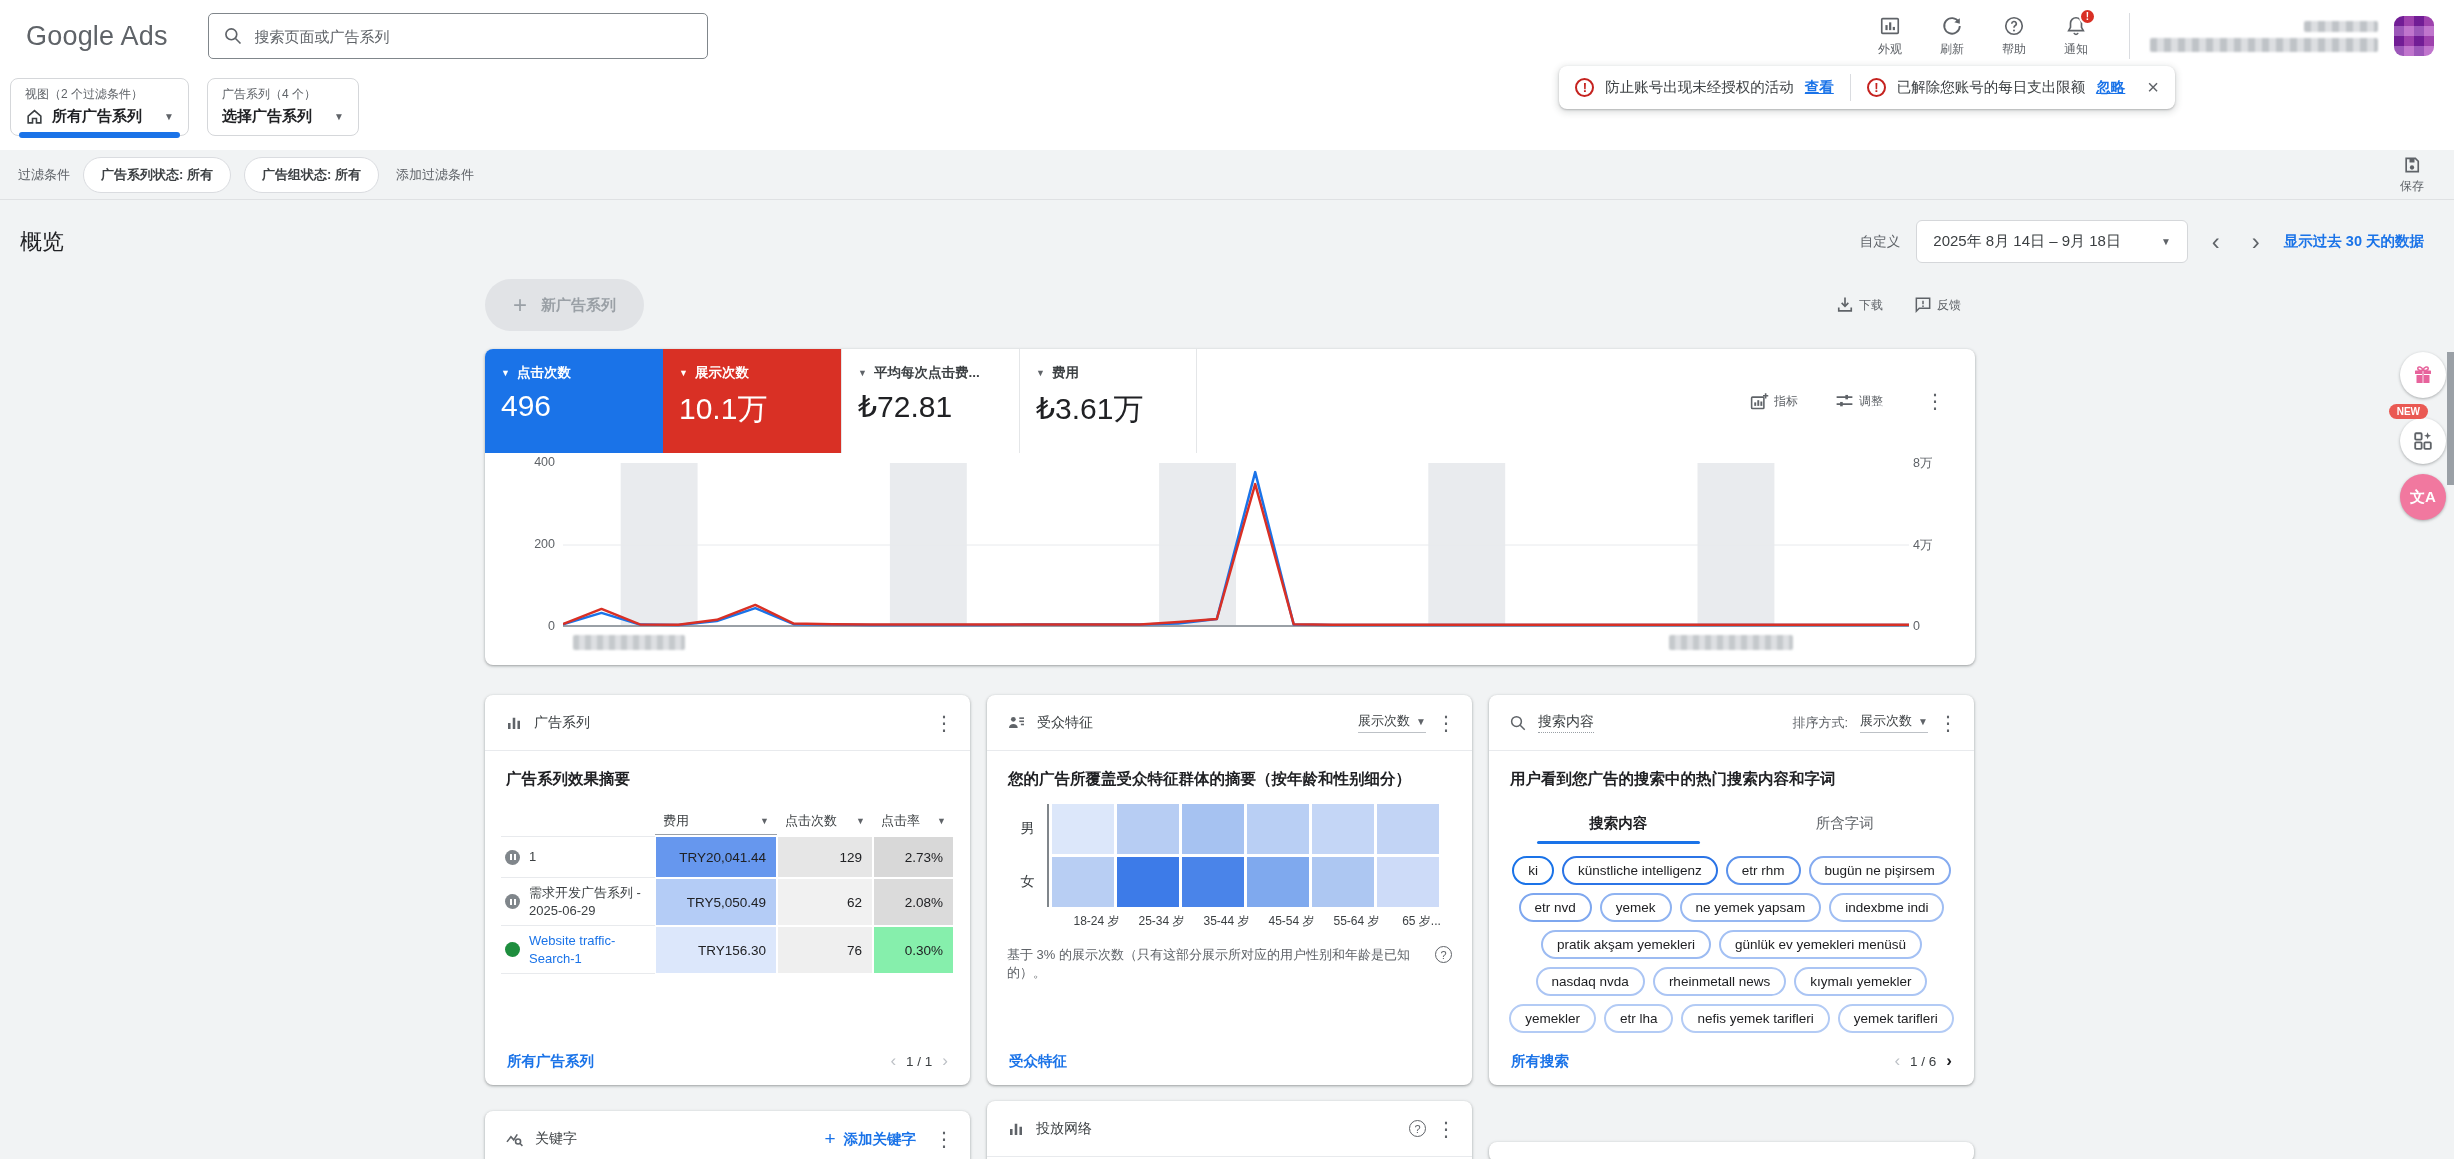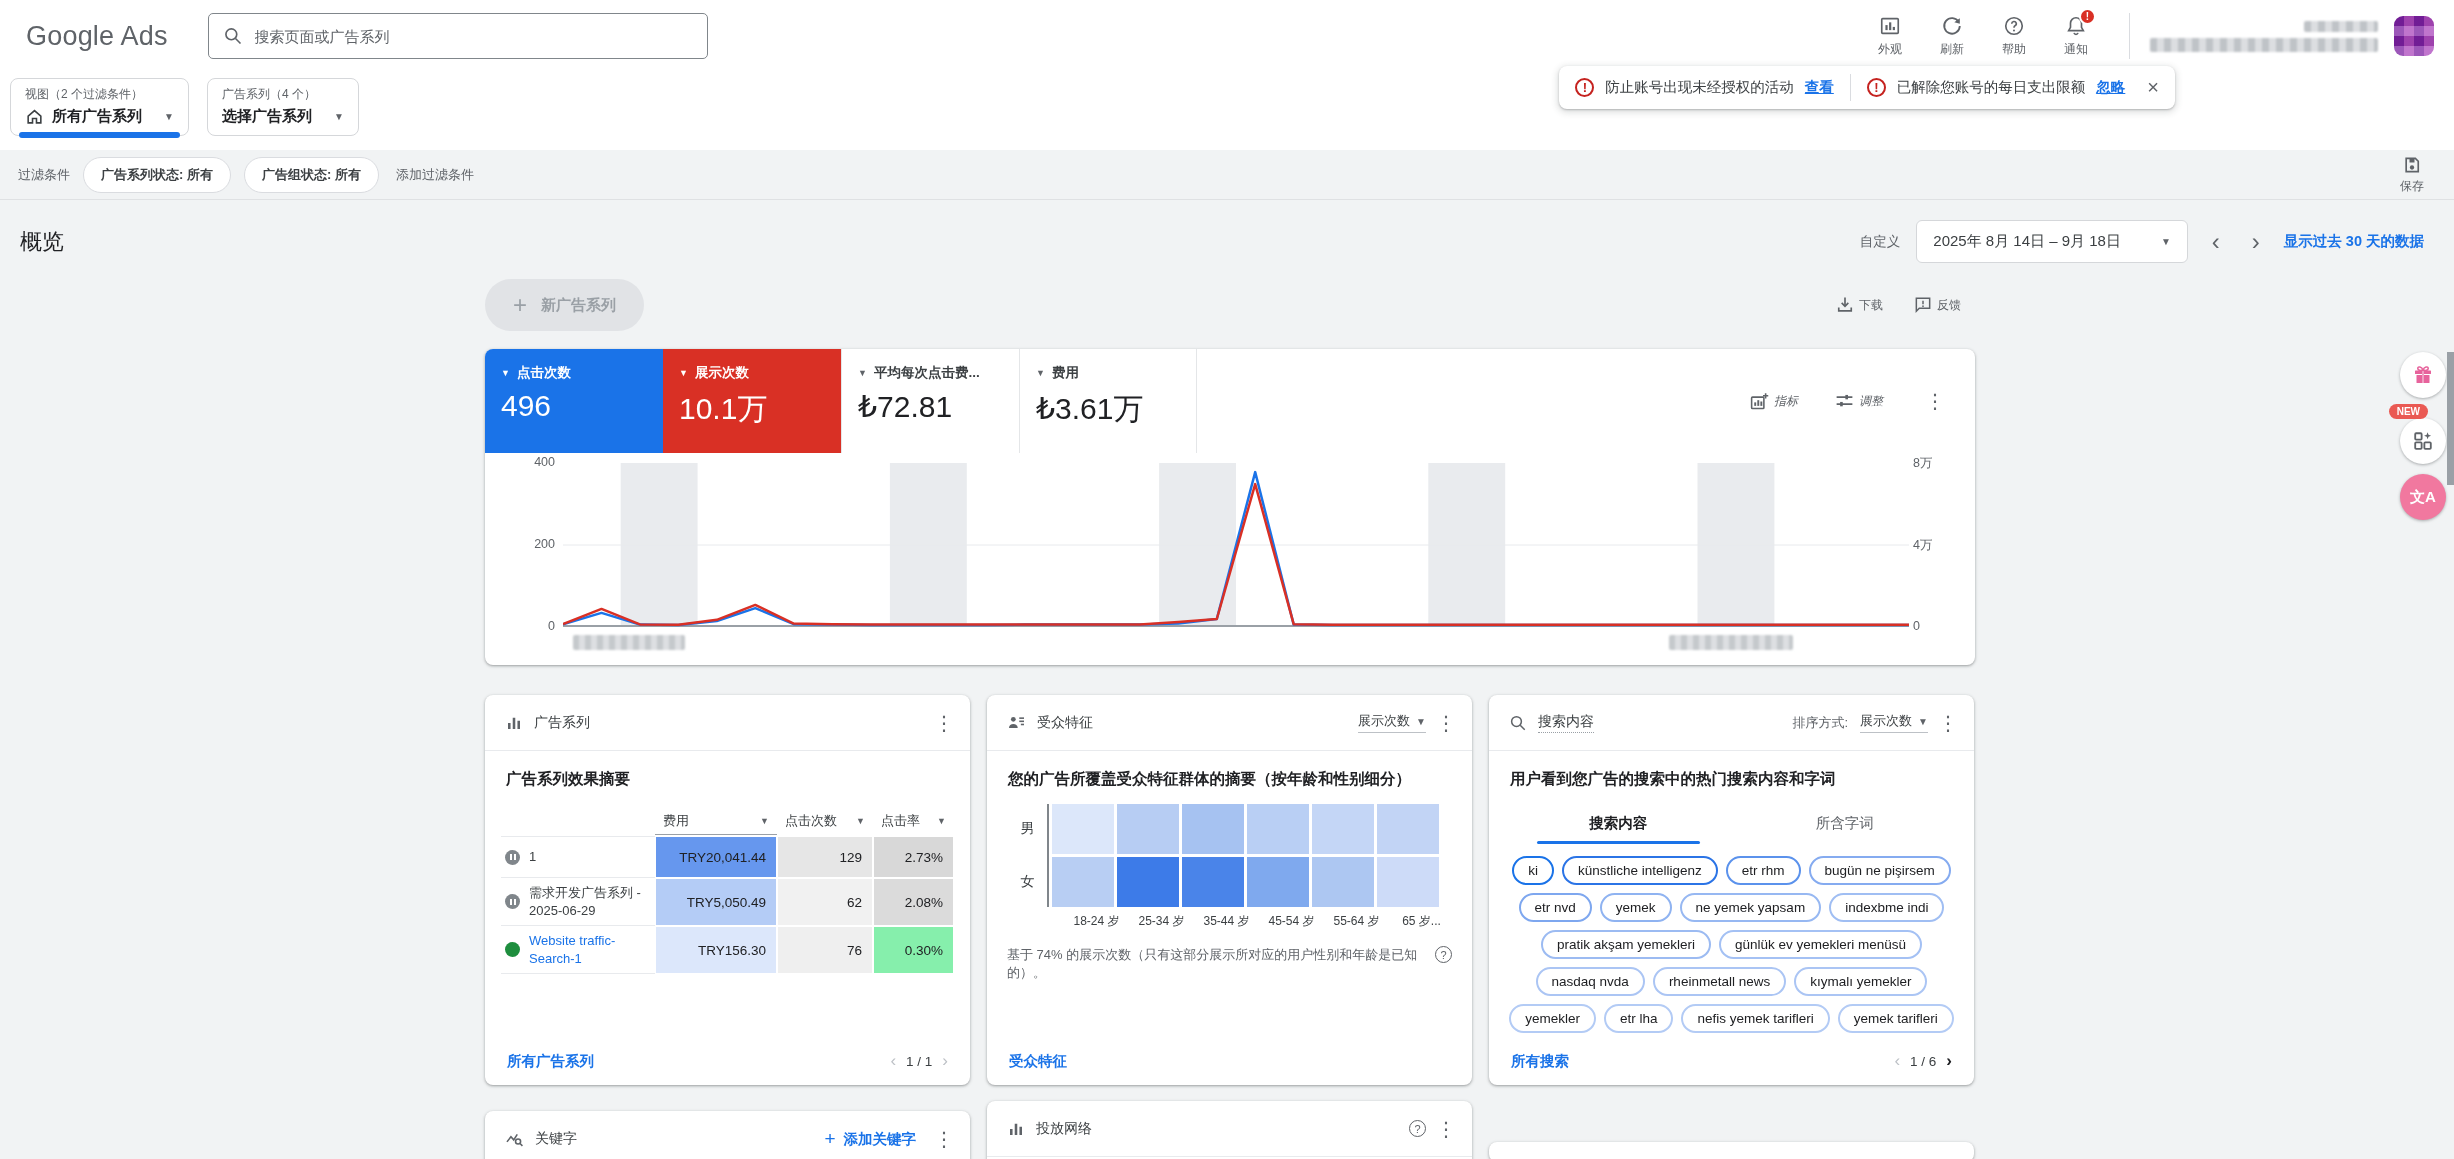--- a/index.html
+++ b/index.html
@@ -76,21 +76,21 @@
 
   
   .metrics-row { display:flex; height:104px; border-radius:8px 8px 0 0; overflow:hidden; }
   .tile { width:178px; padding:15px 16px 0 16px; cursor:pointer; }
   .tile .trow { display:flex; align-items:center; gap:7px; }
   .tile .tcaret { font-size:9px; }
   .tile .tlabel { font-size:13.5px; font-weight:bold; white-space:nowrap; overflow:hidden; }
   .tile .tvalue { font-size:30px; margin-top:7px; white-space:nowrap; }
   .tile.m2 { border-left:1px solid #e4e6e8; }
   .tile.m3 { border-left:1px solid #e4e6e8; border-right:1px solid #e4e6e8; }
-  .metric-tools { margin-left:auto; display:flex; align-items:center; gap:36px; padding-right:24px;font-style:italic; }
+  .metric-tools { margin-left:auto; display:flex; align-items:center; gap:36px; padding-right:24px; }
   .kebab { font-size:20px; color:#5f6368; padding:6px; cursor:pointer; line-height:1; }
 
   
   .chart-block { position:relative; height:212px; }
   .chart-plot { position:absolute; left:78px; right:66px; top:10px; bottom:38px; }
   .chart-plot svg { width:100%; height:100%; display:block; }
   .ytick { position:absolute; font-size:12.5px; color:#5f6368; }
   .ytick.left { left:8px; width:62px; text-align:right; }
   .ytick.right { right:12px; width:50px; text-align:left; }
   .xblur { position:absolute; height:15px; background:repeating-linear-gradient(90deg,#c5c9cc 0 6px,#dddfe2 6px 12px); filter:blur(1.2px); border-radius:2px; top:182px; }
@@ -527,21 +527,21 @@
           </div>
           <div class="heat-collabels">
               <span>18-24 岁</span>
               <span>25-34 岁</span>
               <span>35-44 岁</span>
               <span>45-54 岁</span>
               <span>55-64 岁</span>
               <span>65 岁...</span>
             </div>
           <div class="footnote-row">
-            <span class="footnote">基于 74% 的展示次数（只有这部分展示所对应的用户性别和年龄是已知的）。</span>
+            <span class="footnote">基于 3% 的展示次数（只有这部分展示所对应的用户性别和年龄是已知的）。</span>
             <span class="qmark">?</span>
           </div>
           <div class="card-footer">
             <span class="card-link">受众特征</span>
           </div>
         </div>
       </div>
 
       <div class="card tall card-shadow">
         <div class="card-header">

